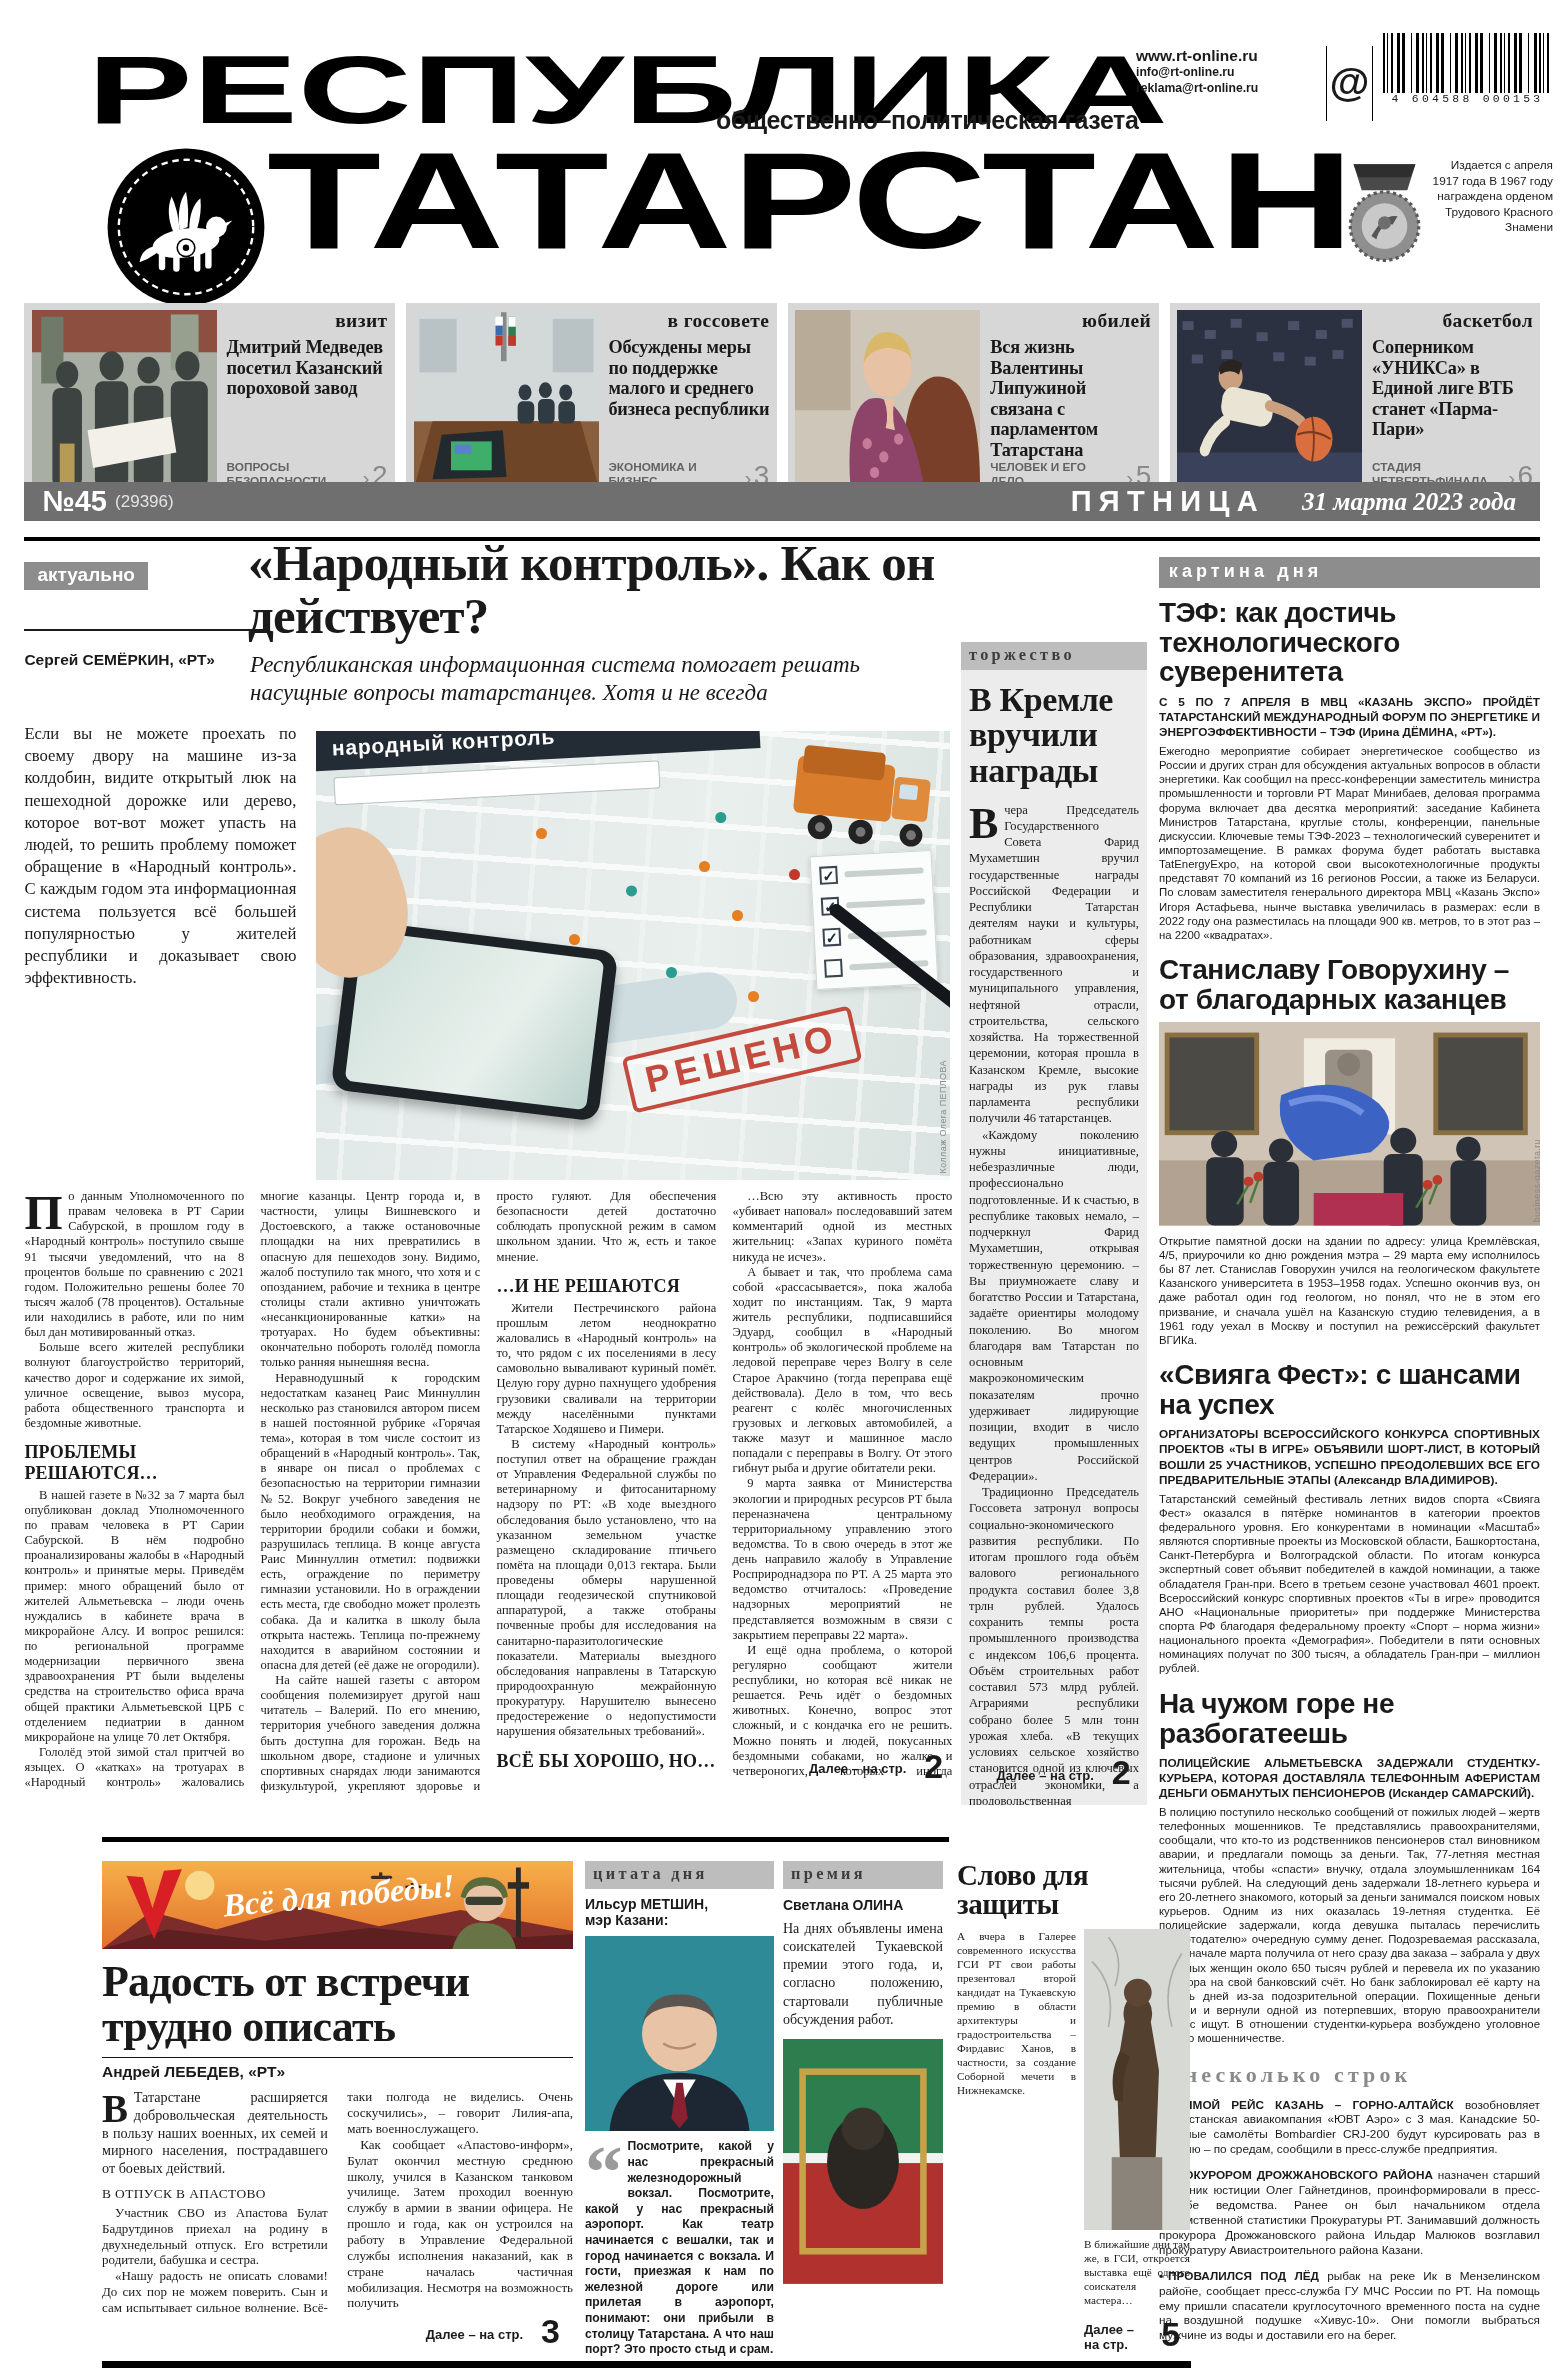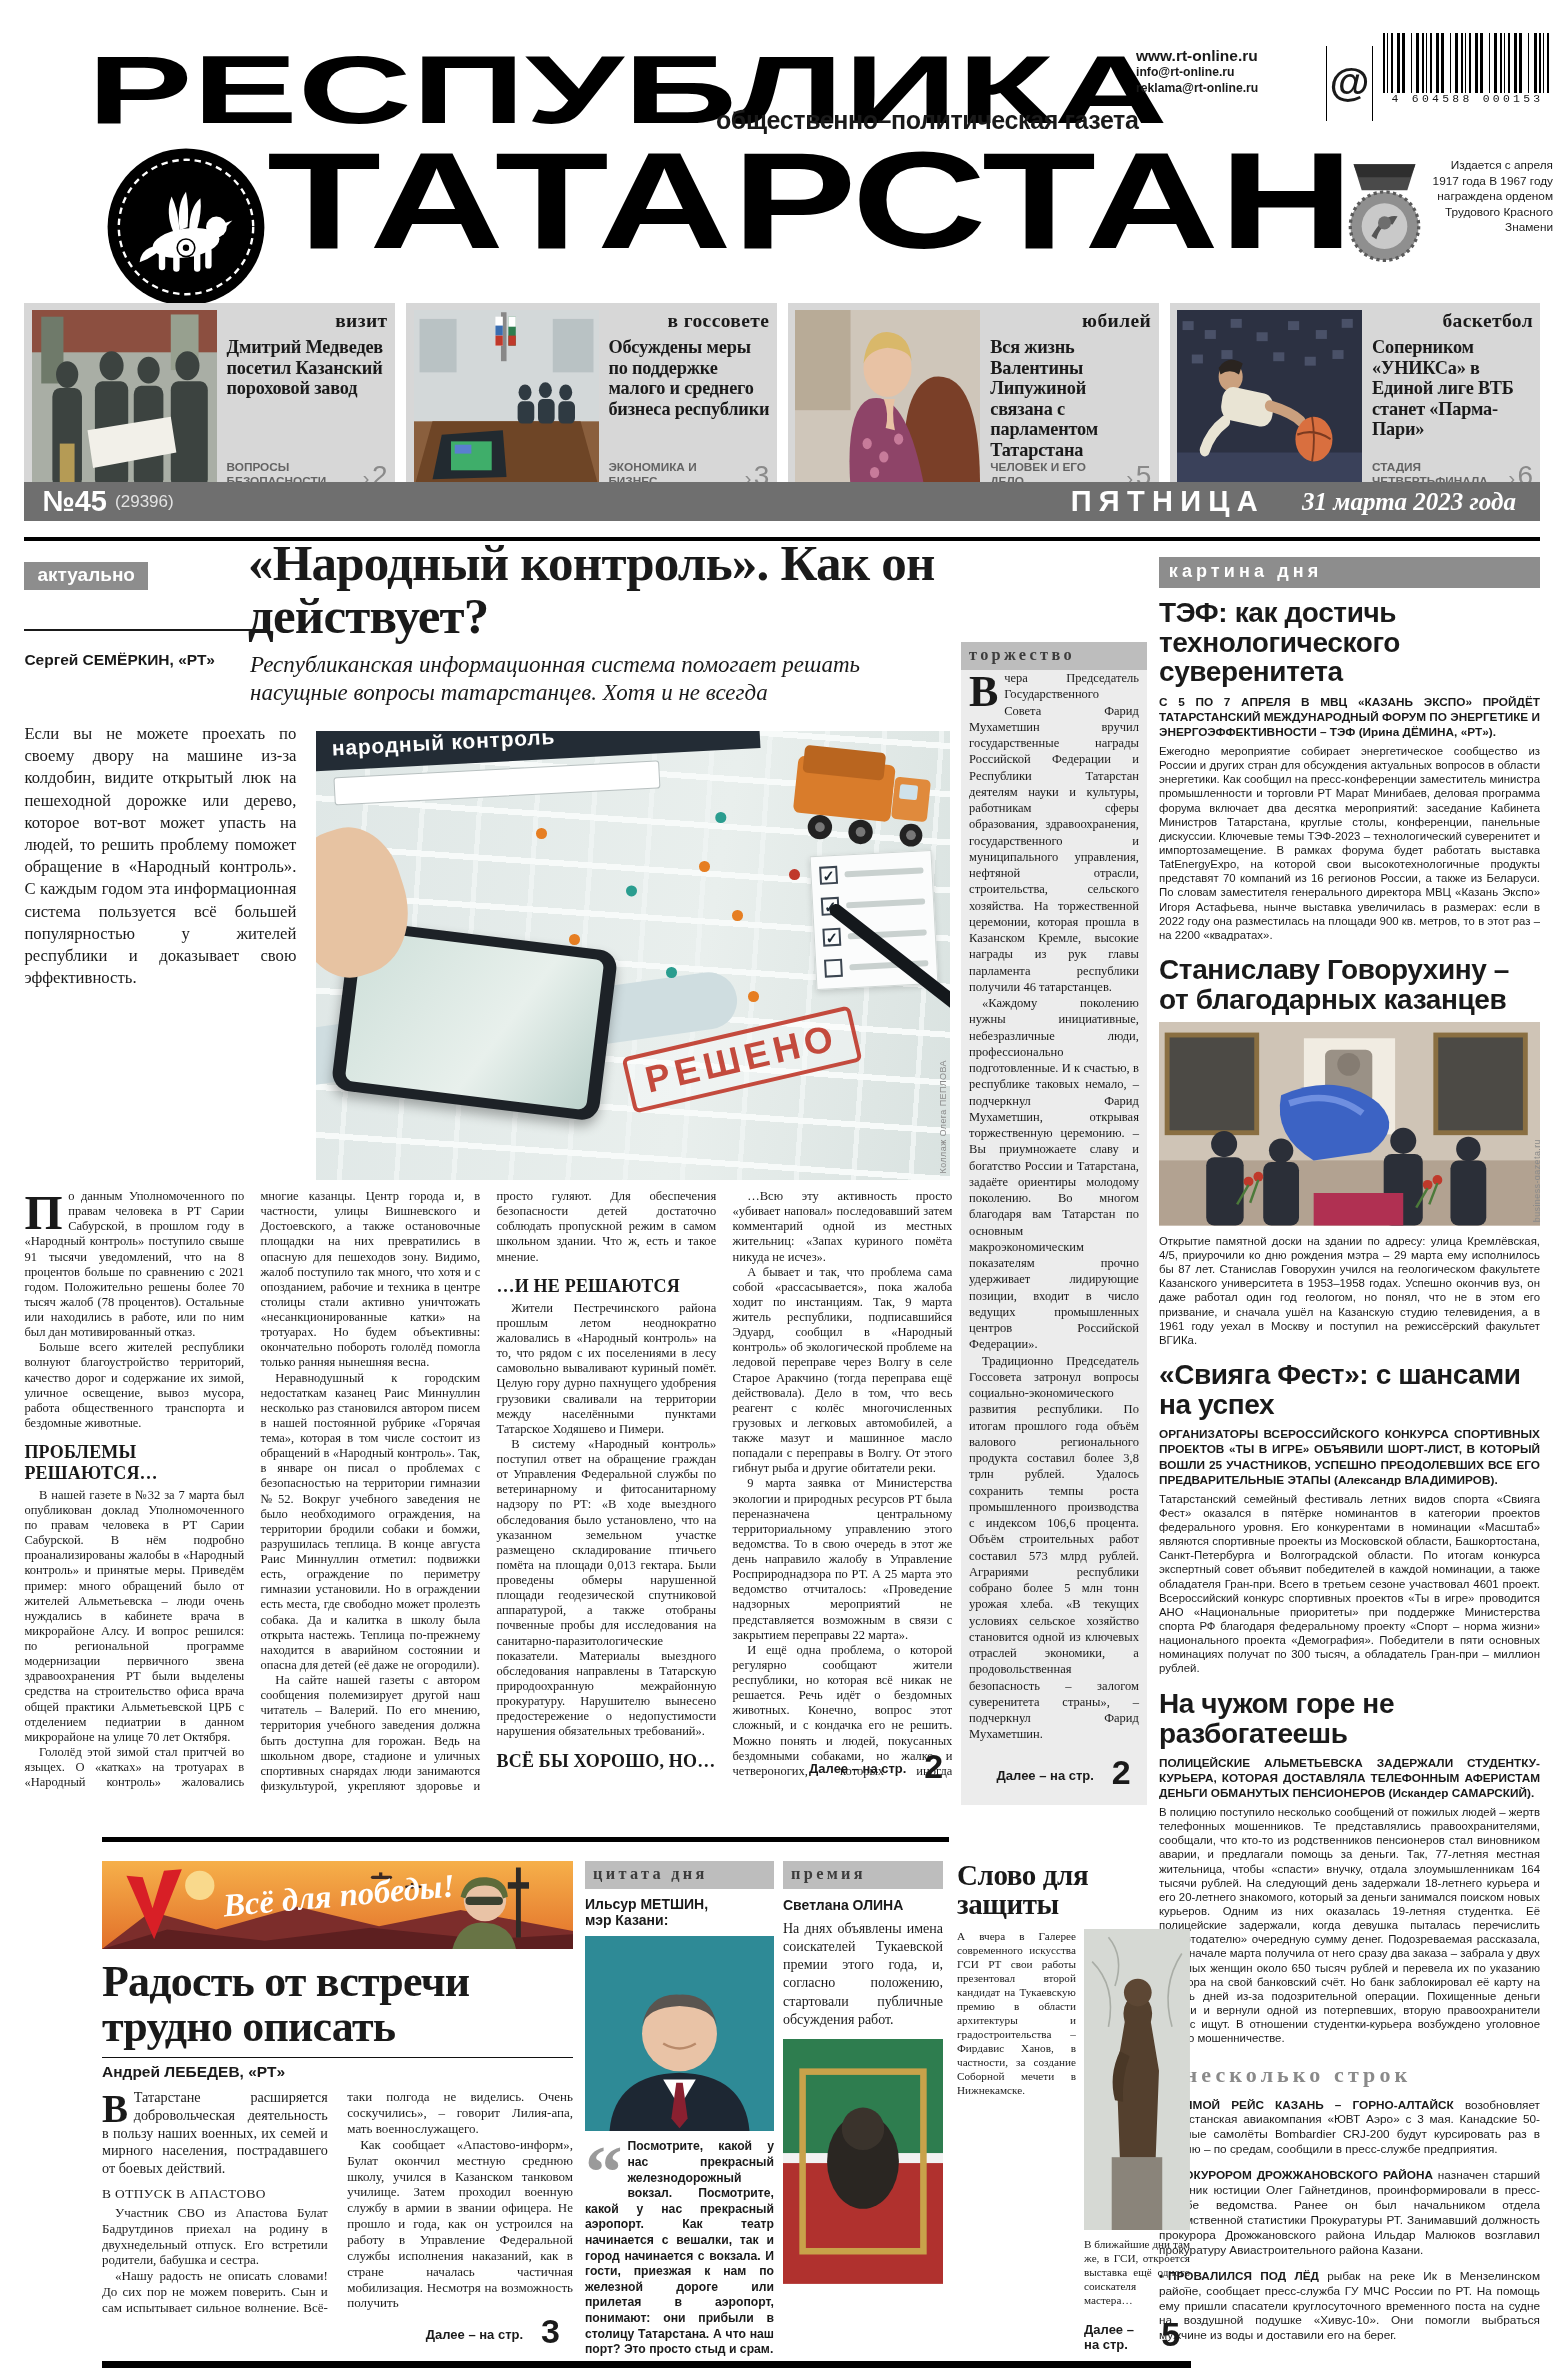--- a/index.html
+++ b/index.html
@@ -457,20 +457,21 @@
     <p class="bp">И ещё одна проблема, о которой регулярно сообщают жители республики, но которая всё никак не решается. Речь идёт о бездомных животных. Конечно, вопрос этот сложный, и с кондачка его не решить. Можно понять и людей, покусанных бездомными собаками, но жалко и четвероногих, которых иногда уничтожают просто варварскими методами.</p>
   </div>
   <div class="next ma-next">
     <span class="nl">Далее – на стр.</span>
     <span class="nn">2</span>
   </div>
 
   <div class="cer">
     <div class="kickstrip">торжество</div>
     <div class="cer-in">
+      <h2>В Кремле вручили награды</h2>
       <p class="f"><span class="dcap">В</span><span>чера Председатель Государственного Совета Фарид Мухаметшин вручил государственные награды Российской Федерации и Республики Татарстан деятелям науки и культуры, работникам сферы образования, здравоохранения, государственного и муниципального управления, нефтяной отрасли, строительства, сельского хозяйства. На торжественной церемонии, которая прошла в Казанском Кремле, высокие награды из рук главы парламента республики получили 46 татарстанцев.</span></p>
       <p>«Каждому поколению нужны инициативные, небезразличные люди, профессионально подготовленные. И к счастью, в республике таковых немало, – подчеркнул Фарид Мухаметшин, открывая торжественную церемонию. – Вы приумножаете славу и богатство России и Татарстана, задаёте ориентиры молодому поколению. Во многом благодаря вам Татарстан по основным макроэкономическим показателям прочно удерживает лидирующие позиции, входит в число ведущих промышленных центров Российской Федерации».</p>
       <p>Традиционно Председатель Госсовета затронул вопросы социально-экономического развития республики. По итогам прошлого года объём валового регионального продукта составил более 3,8 трлн рублей. Удалось сохранить темпы роста промышленного производства с индексом 106,6 процента. Объём строительных работ составил 573 млрд рублей. Аграриями республики собрано более 5 млн тонн урожая хлеба. «В текущих условиях сельское хозяйство становится одной из ключевых отраслей экономики, а продовольственная безопасность – залогом суверенитета страны», – подчеркнул Фарид Мухаметшин.</p>
 
     </div>
     <div class="next cer-next">
       <span class="nl">Далее – на стр.</span>
       <span class="nn">2</span>
     </div>
   </div>

